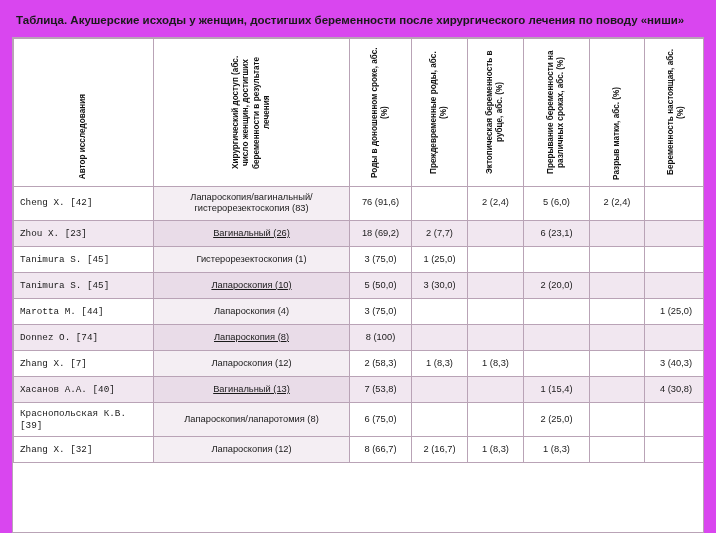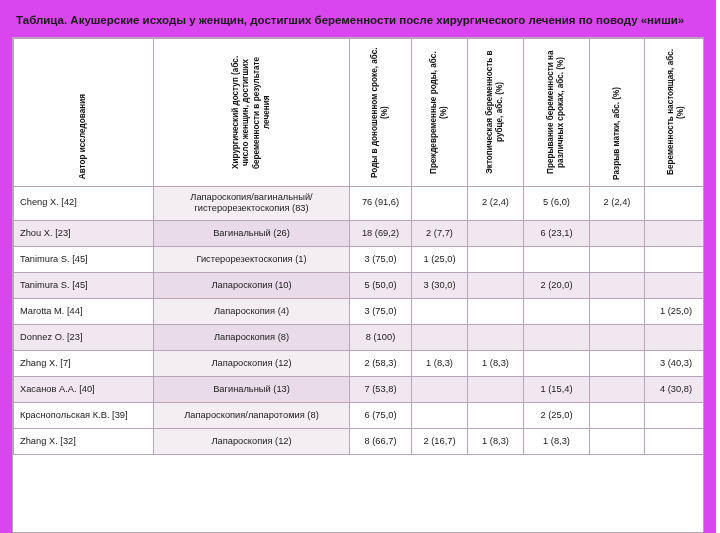--- a/index.html
+++ b/index.html
@@ -67,29 +67,31 @@
     padding: 5px 4px;
     height: 26px;
     box-sizing: border-box;
     text-align: center;
     vertical-align: middle;
     line-height: 1.25;
   }
   tbody td.author {
     text-align: left;
     padding-left: 6px;
+    font-family: Liberation Mono, monospace;
   }
   tbody tr.alt td {
     background: #f1e7f0;
   }
   tbody tr td.access {
     background: #f4eef3;
   }
   tbody tr.alt td.access {
     background: #e9dce8;
+    text-decoration: underline;
   }
   col.c0 { width: 140px; }
   col.c1 { width: 196px; }
   col.c2 { width: 62px; }
   col.c3 { width: 56px; }
   col.c4 { width: 56px; }
   col.c5 { width: 66px; }
   col.c6 { width: 55px; }
   col.c7 { width: 63px; }
 </style>
@@ -185,21 +187,21 @@
             <td class="author">Marotta M. [44]</td>
             <td class="access">Лапароскопия (4)</td>
             <td>3 (75,0)</td>
             <td></td>
             <td></td>
             <td></td>
             <td></td>
             <td>1 (25,0)</td>
           </tr>
           <tr class="alt">
-            <td class="author">Donnez O. [23]</td>
+            <td class="author">Donnez O. [74]</td>
             <td class="access">Лапароскопия (8)</td>
             <td>8 (100)</td>
             <td></td>
             <td></td>
             <td></td>
             <td></td>
             <td></td>
           </tr>
           <tr>
             <td class="author">Zhang X. [7]</td>

